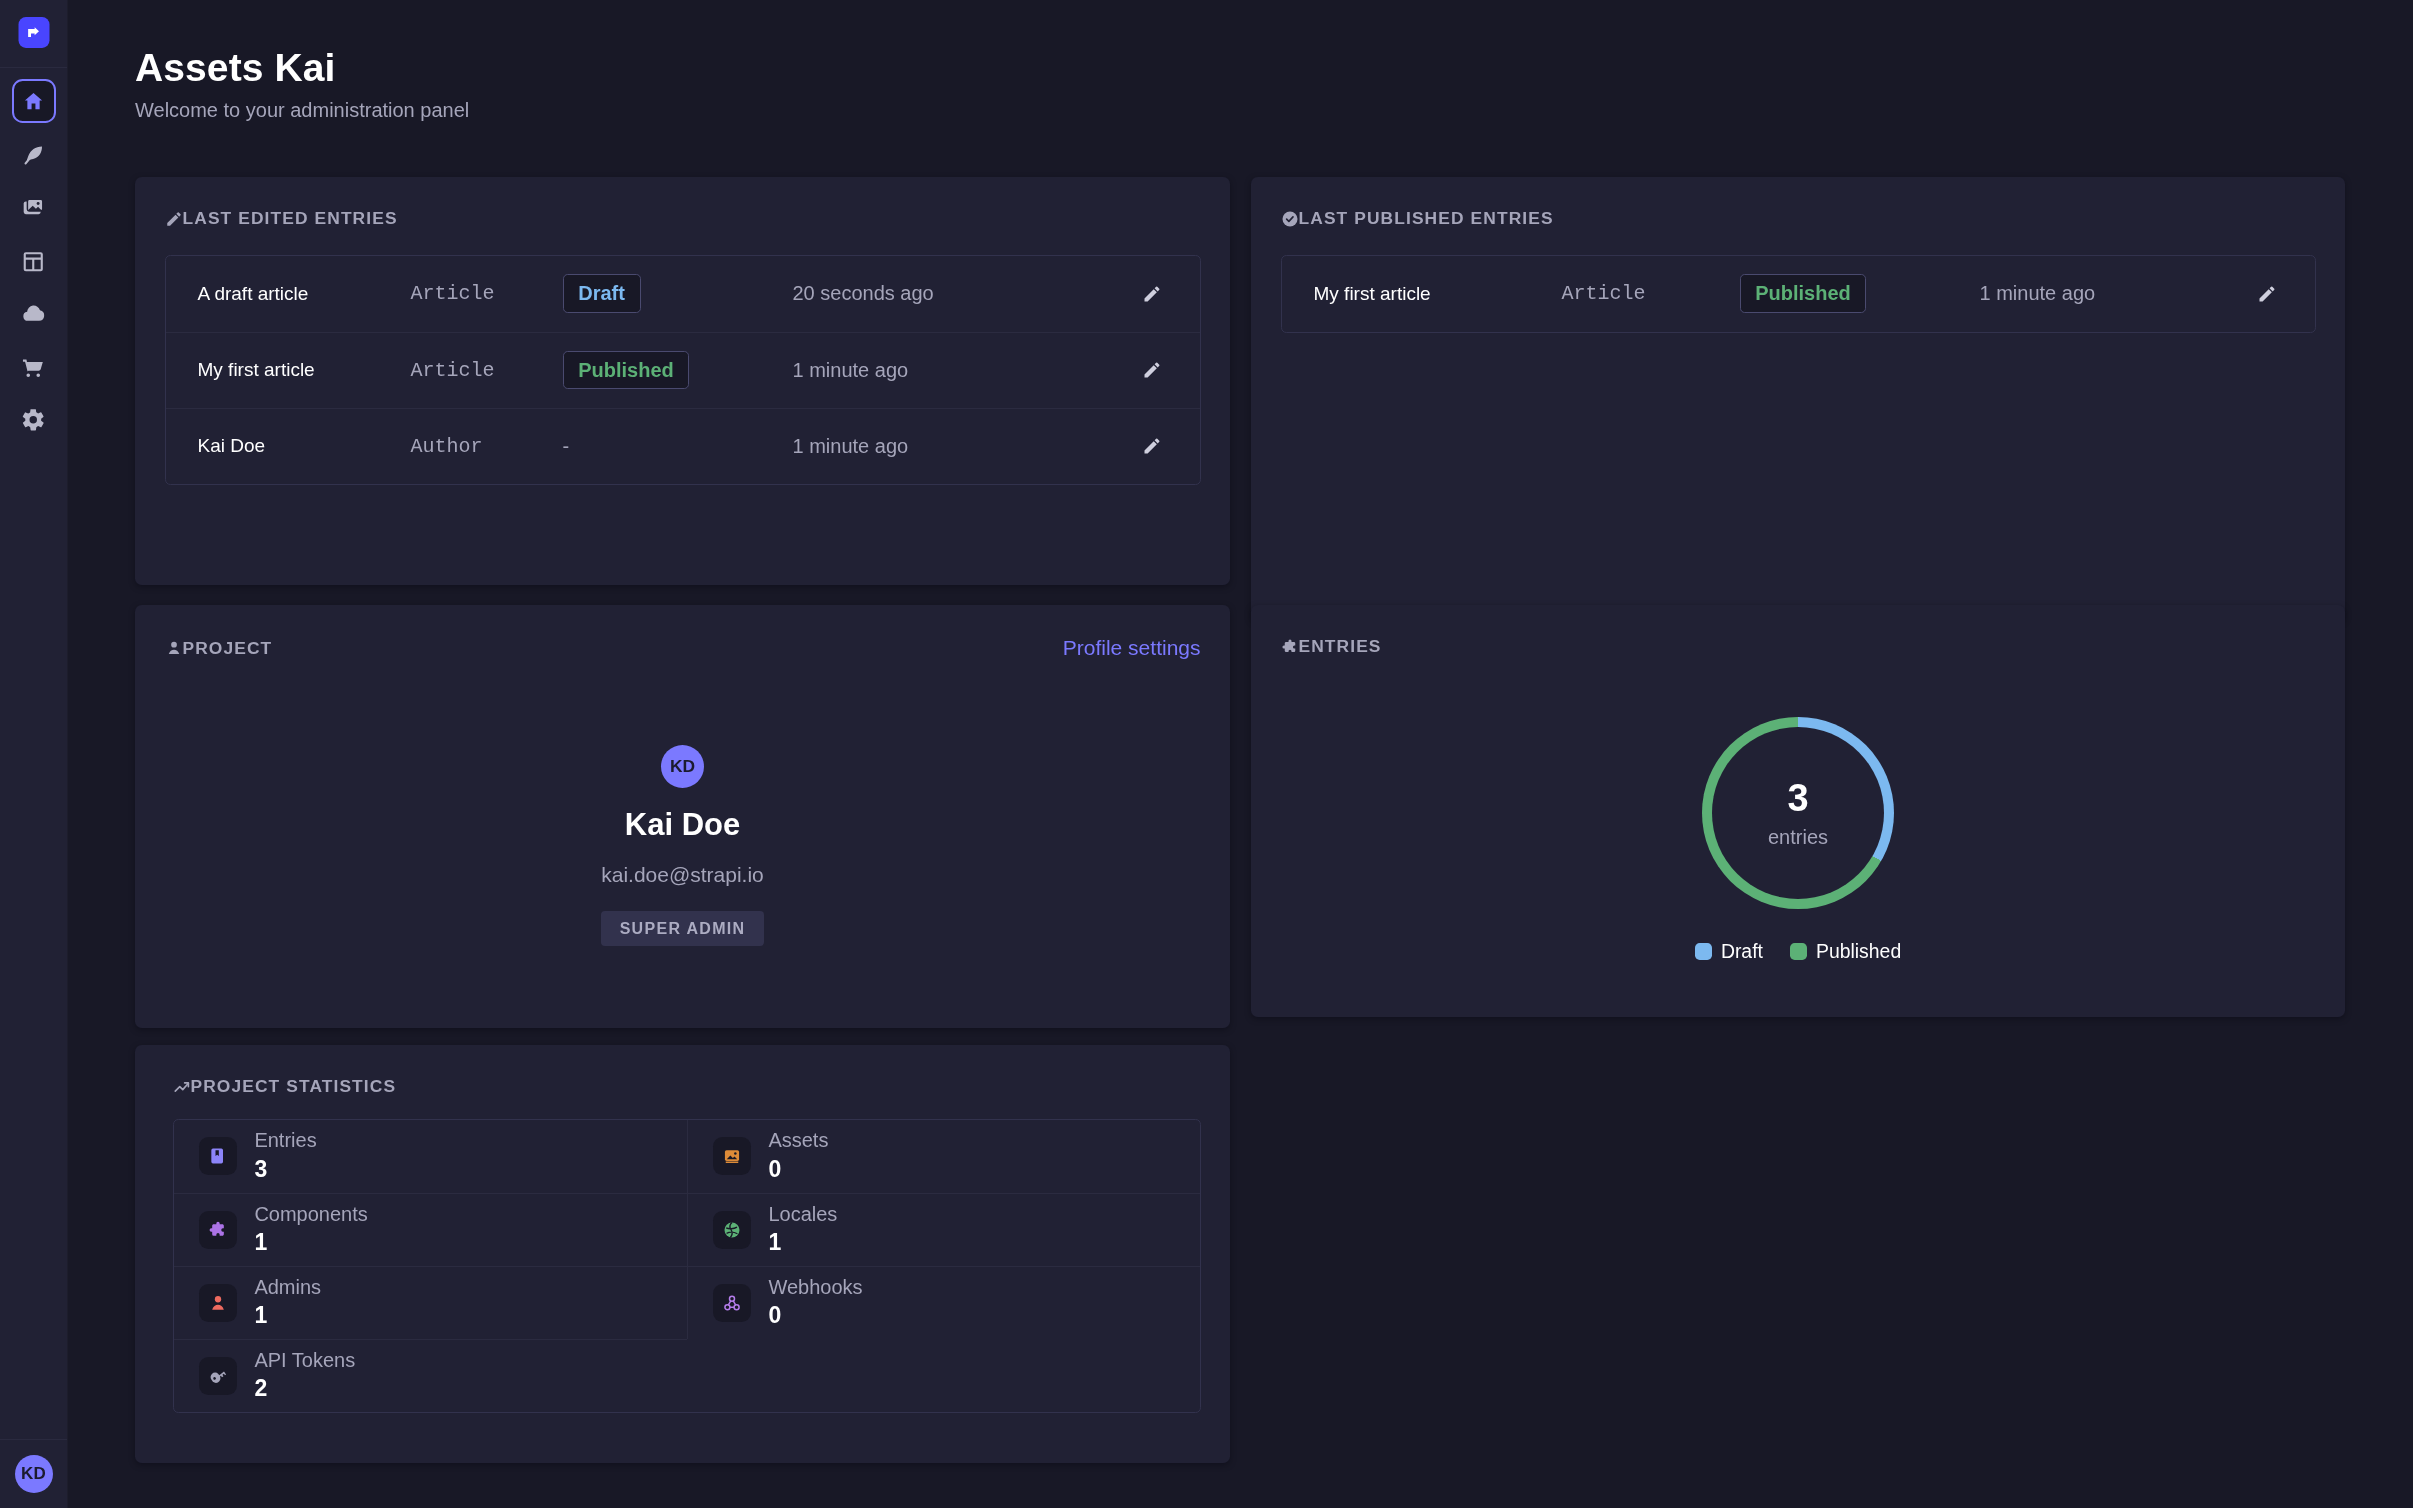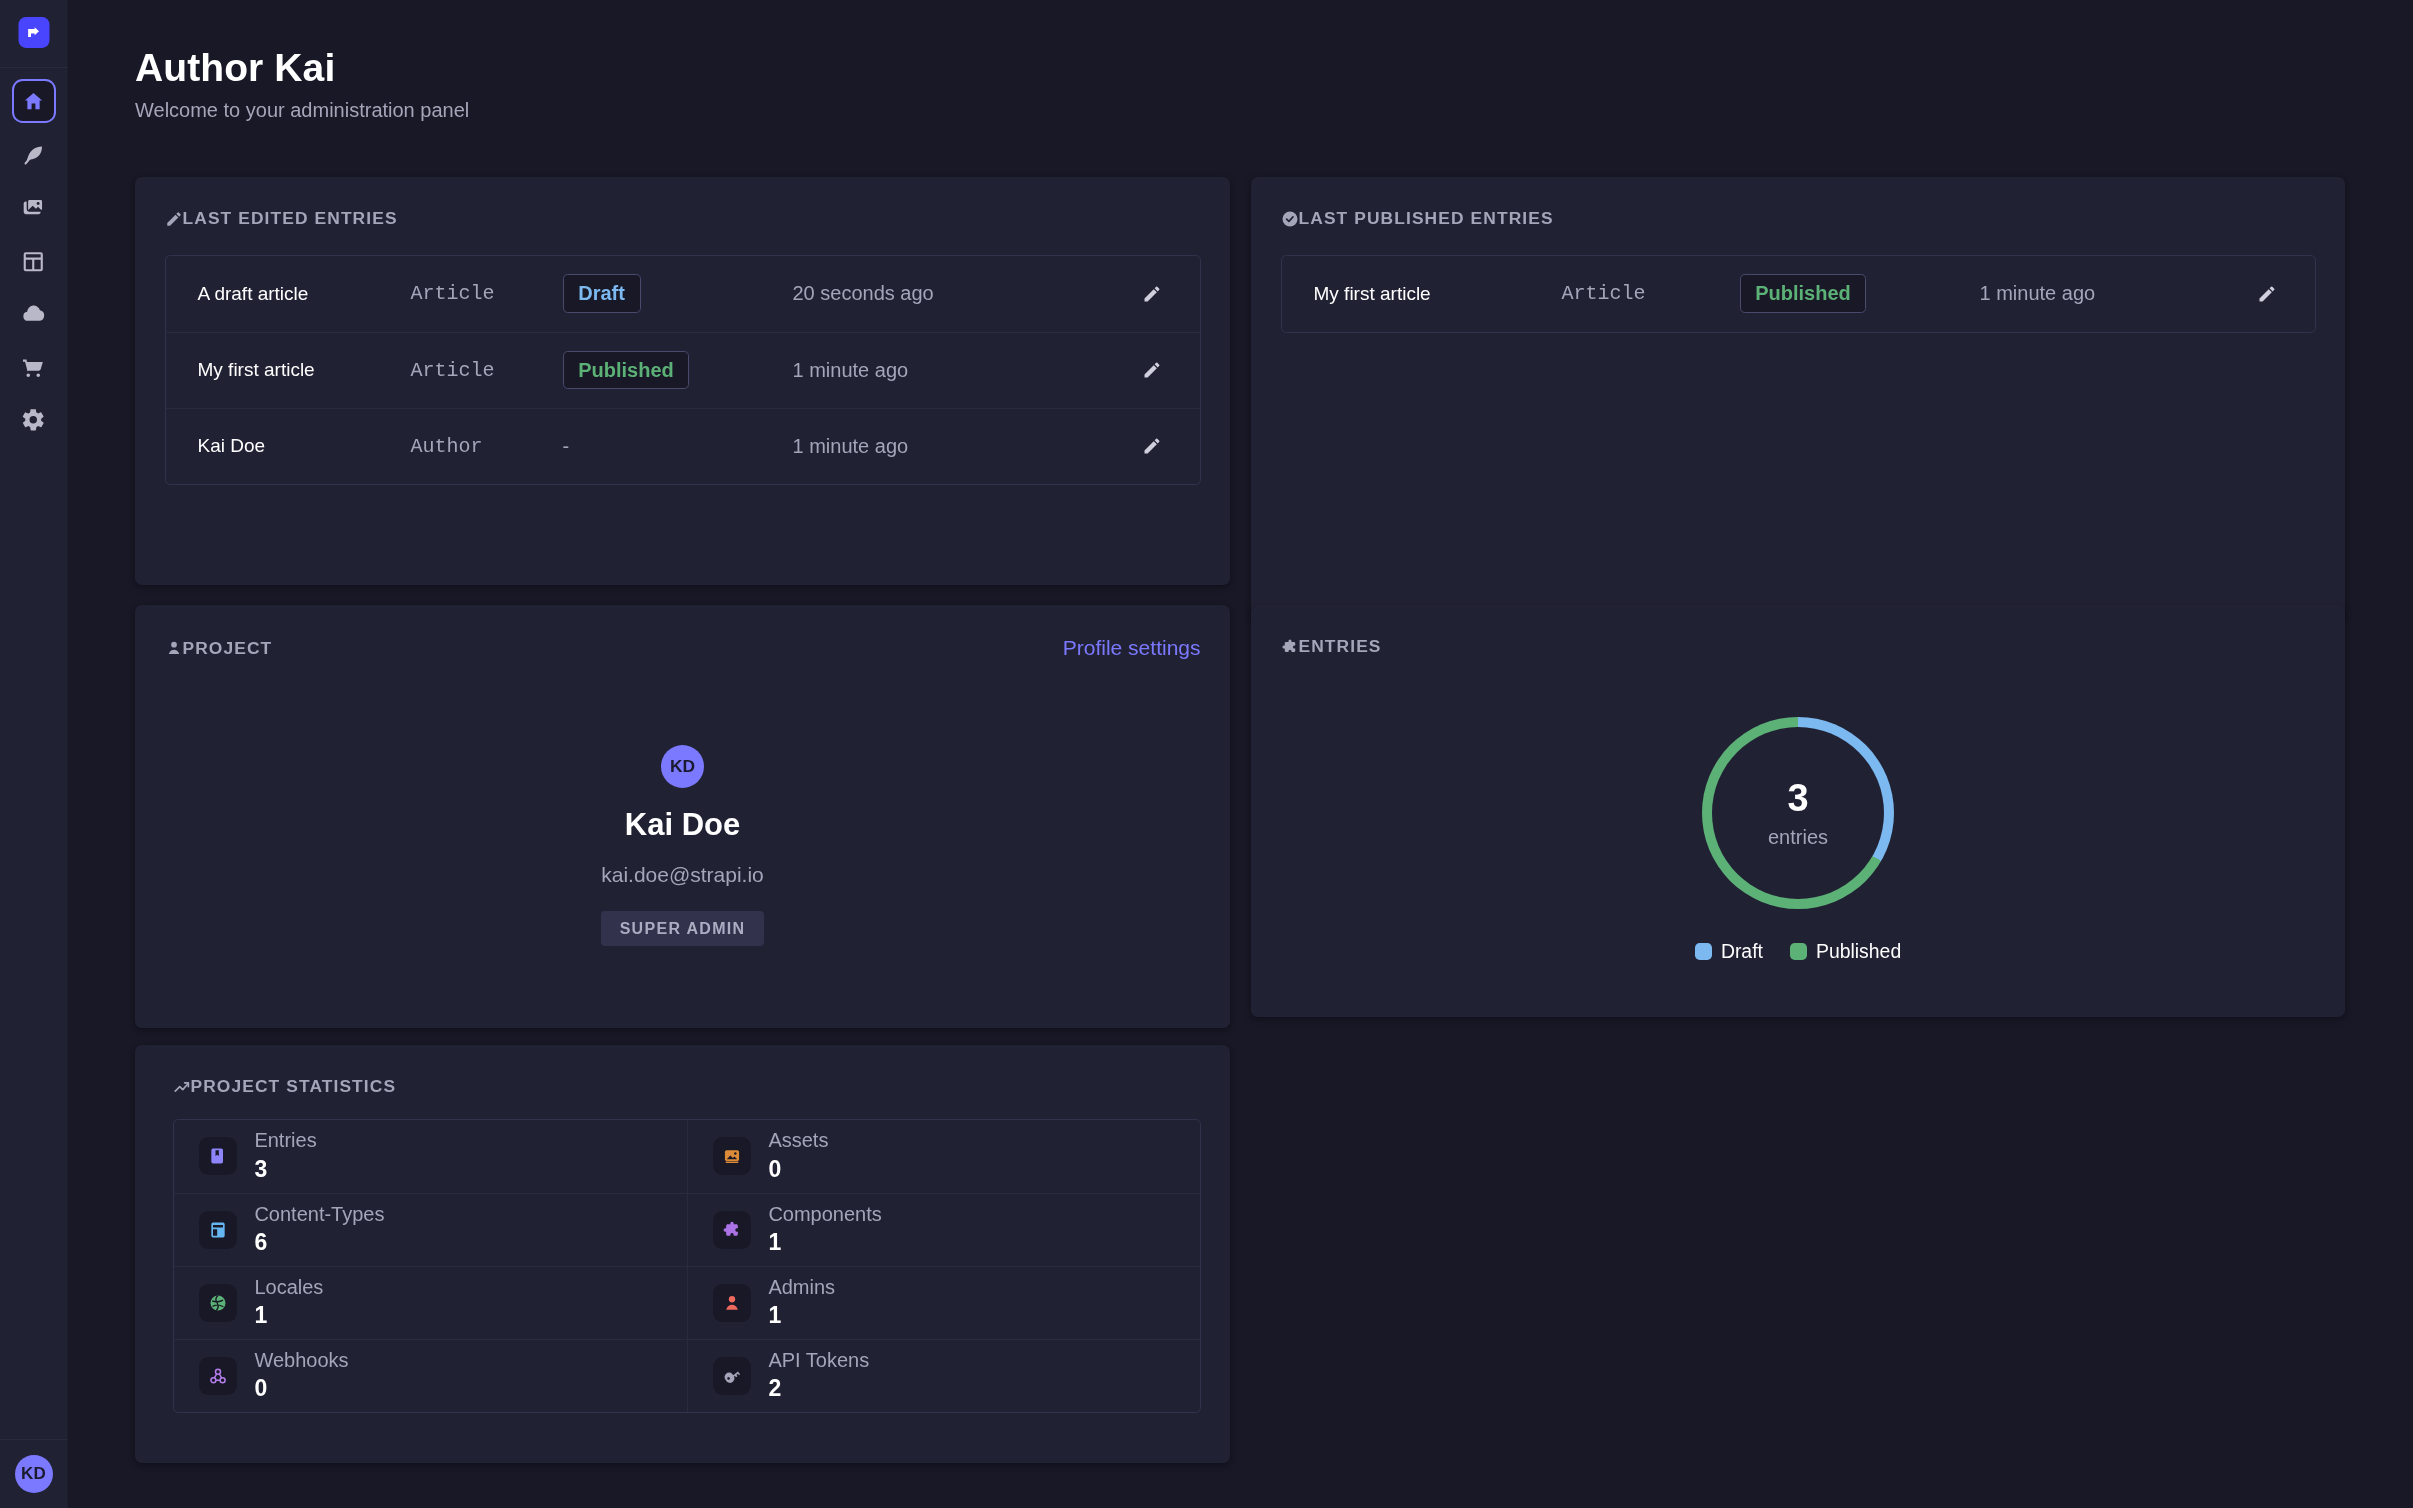--- a/index.html
+++ b/index.html
@@ -143,21 +143,21 @@
     <button class="side-btn icon-only" style="top:402px;">
       <svg width="25.5" height="25.5" viewBox="0 0 24 24">
         <path d="M19.4 13c.04-.32.06-.66.06-1s-.02-.68-.06-1l2.1-1.65a.5.5 0 00.12-.64l-2-3.46a.5.5 0 00-.6-.22l-2.49 1a7.3 7.3 0 00-1.73-1l-.38-2.65A.5.5 0 0013.92 2h-4a.5.5 0 00-.5.42l-.38 2.65c-.62.26-1.2.6-1.73 1l-2.49-1a.5.5 0 00-.6.22l-2 3.46a.5.5 0 00.12.64L4.54 11c-.04.32-.06.66-.06 1s.02.68.06 1l-2.1 1.65a.5.5 0 00-.12.64l2 3.46c.13.22.39.3.6.22l2.49-1c.53.4 1.11.74 1.73 1l.38 2.65c.04.24.25.42.5.42h4c.25 0 .46-.18.5-.42l.38-2.65c.62-.26 1.2-.6 1.73-1l2.49 1c.21.08.47 0 .6-.22l2-3.46a.5.5 0 00-.12-.64L19.4 13zM12 15.5a3.5 3.5 0 110-7 3.5 3.5 0 010 7z" fill="currentColor"></path>
       </svg>
     </button>
 
     <div class="side-divider" style="top:1439px;"></div>
     <button class="side-avatar">KD</button>
   </nav>
 
-  <h1 class="page-title">Author Kai</h1>
+  <h1 class="page-title">Assets Kai</h1>
   <div class="page-subtitle">Welcome to your administration panel</div>
 
   <section class="panel p-last-edited">
     <div class="panel-head">
       <span class="head-icon">
         <svg width="18" height="18" viewBox="0 0 24 24">
             <path d="M3 17.25V21h3.75L17.8 9.94l-3.75-3.75L3 17.25zM20.7 7.04a1 1 0 000-1.41l-2.34-2.34a1 1 0 00-1.41 0l-1.83 1.83 3.75 3.75 1.83-1.83z" fill="currentColor"></path>
           </svg>
       </span>
       <span class="ptitle">LAST EDITED ENTRIES</span>
@@ -303,31 +303,20 @@
               <path d="M6 15.5l4-4 3 3 2-2 3 3v.5H6z" fill="#181826"></path>
               <path d="M4.5 19.5h15" stroke="currentColor" stroke-width="1.6"></path>
             </svg>
         </span>
         <span class="stat-text">
           <span class="stat-label" style="display:block">Assets</span>
           <span class="stat-value" style="display:block">0</span>
         </span>
       </div>
 
-      <div class="stat-cell">
-        <span class="stat-icon c-blue">
-          <svg width="20" height="20" viewBox="0 0 24 24">
-              <path d="M4 5a2 2 0 012-2h12a2 2 0 012 2v14a2 2 0 01-2 2H6a2 2 0 01-2-2V5zm2 1v3h12V6H6zm0 5v8h5v-8H6z" fill="currentColor"></path>
-            </svg>
-        </span>
-        <span class="stat-text">
-          <span class="stat-label" style="display:block">Content-Types</span>
-          <span class="stat-value" style="display:block">6</span>
-        </span>
-      </div>
 
       <div class="stat-cell">
         <span class="stat-icon c-violet">
           <svg width="20" height="20" viewBox="0 0 24 24">
               <path d="M10 4a2 2 0 014 0v1.2h3.2c.99 0 1.8.81 1.8 1.8v3h-1.1a2 2 0 000 4H19v3c0 .99-.81 1.8-1.8 1.8H14V17.7a2 2 0 00-4 0v1.1H6.8A1.8 1.8 0 015 17v-3H3.9a2 2 0 010-4H5V7c0-.99.81-1.8 1.8-1.8H10V4z" fill="currentColor"></path>
             </svg>
         </span>
         <span class="stat-text">
           <span class="stat-label" style="display:block">Components</span>
           <span class="stat-value" style="display:block">1</span>

